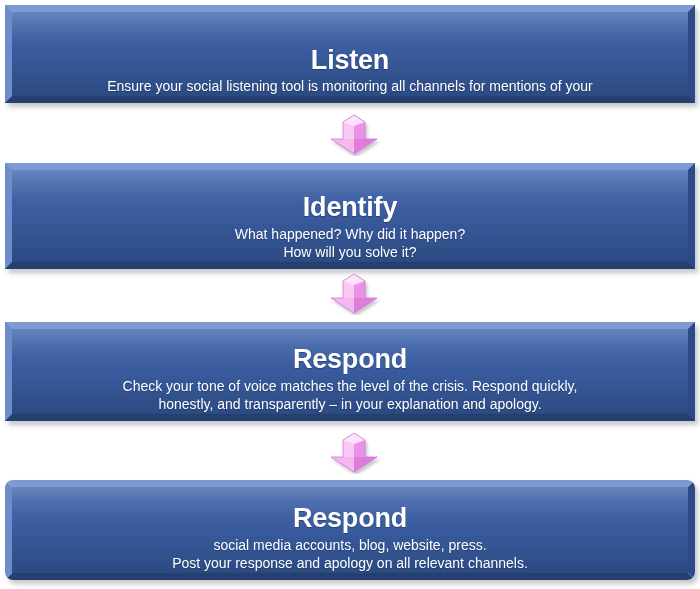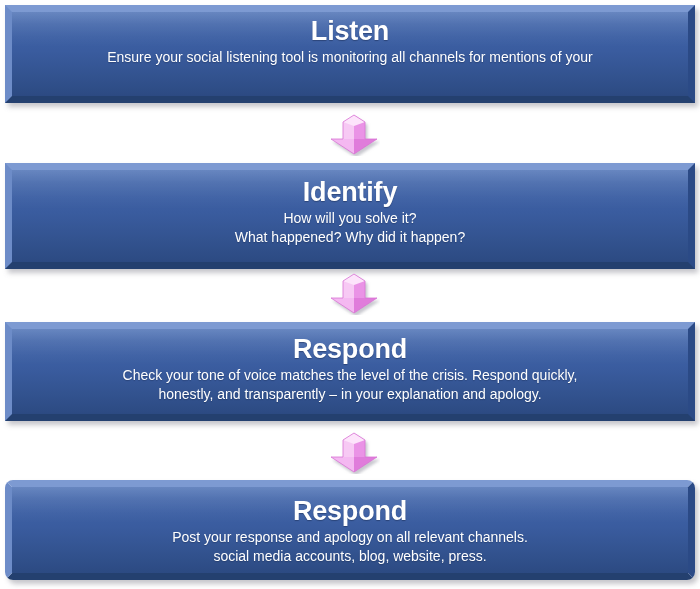--- a/index.html
+++ b/index.html
@@ -35,21 +35,21 @@
                 #2c4a82 100%);
     border-top: 7px solid #7d9ad2;
     border-left: 7px solid #6d8cc8;
     border-right: 7px solid #2b4a86;
     border-bottom: 7px solid #24406f;
     box-shadow: 3px 4px 5px rgba(120,120,130,0.42);
     overflow: hidden;
     display: flex;
     flex-direction: column;
     align-items: center;
-    justify-content: flex-start;
+    justify-content: flex-end;
   }
   
   .step::before {
     content: "";
     position: absolute;
     left: 0; right: 0; top: 0;
     height: 42%;
     background: linear-gradient(180deg,
                 rgba(255,255,255,0.16) 0%,
                 rgba(255,255,255,0.03) 70%,
@@ -134,22 +134,22 @@
         <polygon points="26,3 15,10 26,14 37,10" fill="#fde4fb"></polygon>
 
         <polygon points="26,3 15,10 15,27 3,27 26,42 49,27 37,27 37,10" fill="none" stroke="#d873d4" stroke-width="0.8"></polygon>
       </g>
     </svg>
   </div>
 
   <div class="step" id="step-2">
     <div class="step-title">Identify</div>
     <div class="step-body">
+      <div>What happened? Why did it happen?</div>
       <div>How will you solve it?</div>
-      <div>What happened? Why did it happen?</div>
     </div>
   </div>
 
   <div class="arrow" id="arrow-2">
     <svg viewBox="0 0 52 44" xmlns="http://www.w3.org/2000/svg">
       <g filter="url(#ashadow)">
         <polygon points="26,3 15,10 15,27 26,27" fill="#f7c9f4"></polygon>
         <polygon points="26,3 37,10 37,27 26,27" fill="#ea93e6"></polygon>
         <polygon points="15,27 3,27 26,42 26,27" fill="#f4b8f1"></polygon>
         <polygon points="37,27 49,27 26,42 26,27" fill="#e07cdb"></polygon>
@@ -176,18 +176,18 @@
         <polygon points="37,27 49,27 26,42 26,27" fill="#e07cdb"></polygon>
         <polygon points="26,3 15,10 26,14 37,10" fill="#fde4fb"></polygon>
         <polygon points="26,3 15,10 15,27 3,27 26,42 49,27 37,27 37,10" fill="none" stroke="#d873d4" stroke-width="0.8"></polygon>
       </g>
     </svg>
   </div>
 
   <div class="step" id="step-4">
     <div class="step-title">Respond</div>
     <div class="step-body">
+      <div>social media accounts, blog, website, press.</div>
       <div>Post your response and apology on all relevant channels.</div>
-      <div>social media accounts, blog, website, press.</div>
     </div>
   </div>
 
 </div>
 
 </body></html>

